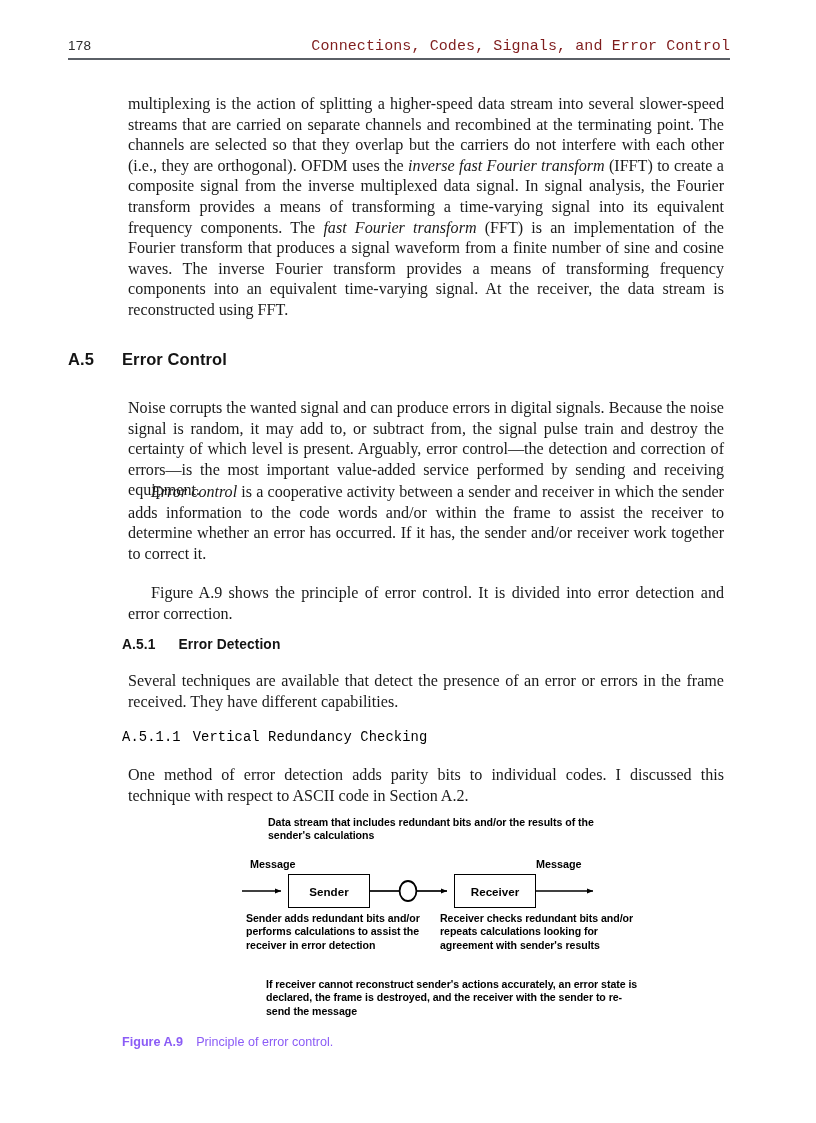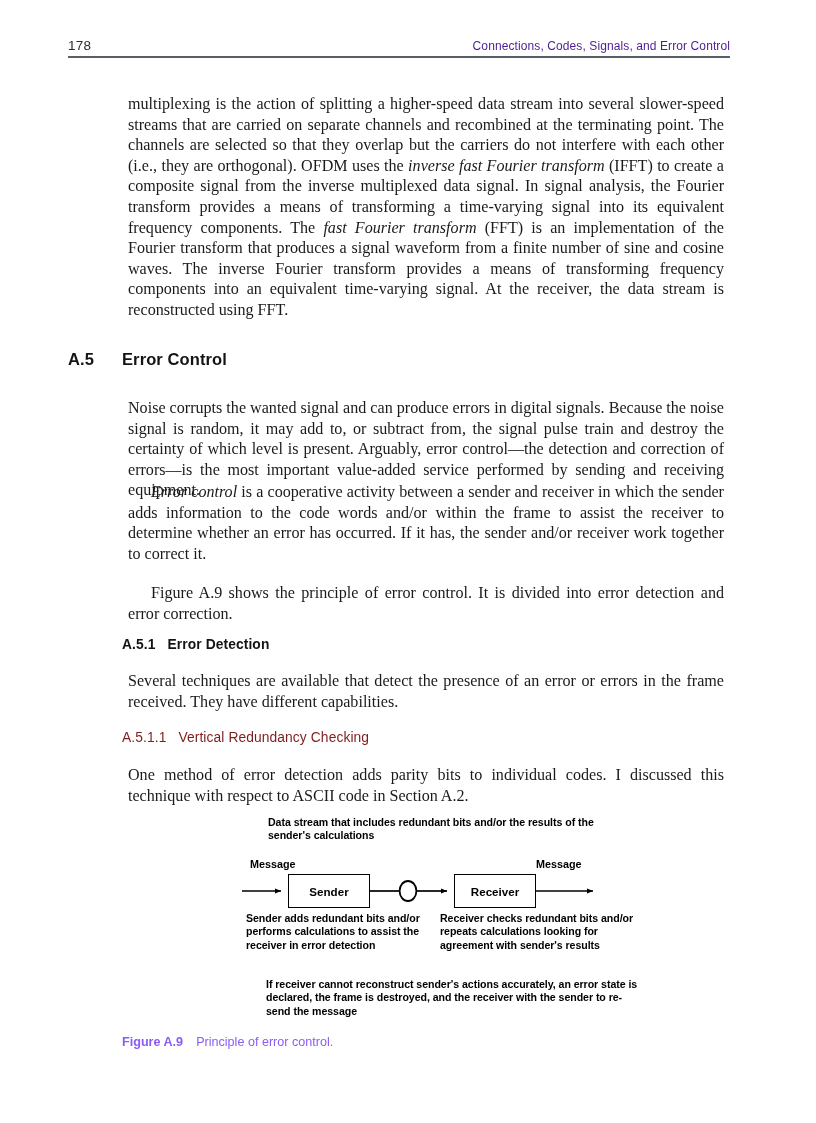--- a/index.html
+++ b/index.html
@@ -36,23 +36,23 @@
     padding-bottom: 3px;
     border-bottom: 2px solid #5a5f66;
   }
   .folio {
     font-family: "Liberation Sans", sans-serif;
     font-size: 13.5px;
     color: #2b2b2b;
     letter-spacing: .2px;
   }
   .running-title {
-    font-family: Liberation Sans, sans-serif;
-    font-size: 12px;
-    color: #4c1d95;
+    font-family: Liberation Mono, monospace;
+    font-size: 15px;
+    color: #7f1d1d;
     letter-spacing: .1px;
   }
 
   
   .col {
     position: absolute;
     left: 122px;
     width: 608px;
   }
 
@@ -80,27 +80,27 @@
   }
   .h1 .num { display: inline-block; width: 54px; }
 
   .h2 {
     font-family: "Liberation Sans", sans-serif;
     font-weight: bold;
     font-size: 13.8px;
     color: #141414;
     letter-spacing: .1px;
   }
-  .h2 .num { margin-right: 12px; }
+  .h2 .num { margin-right: 23px; }
 
   .h3 {
-    font-family: Liberation Sans, sans-serif;
+    font-family: Liberation Mono, monospace;
     font-weight: normal;
     font-size: 13.8px;
-    color: #7f1d1d;
+    color: #000000;
     letter-spacing: .1px;
   }
   .h3 .num { margin-right: 12px; }
 
   
   .figure {
     position: absolute;
     left: 122px;
     top: 812px;
     width: 608px;

